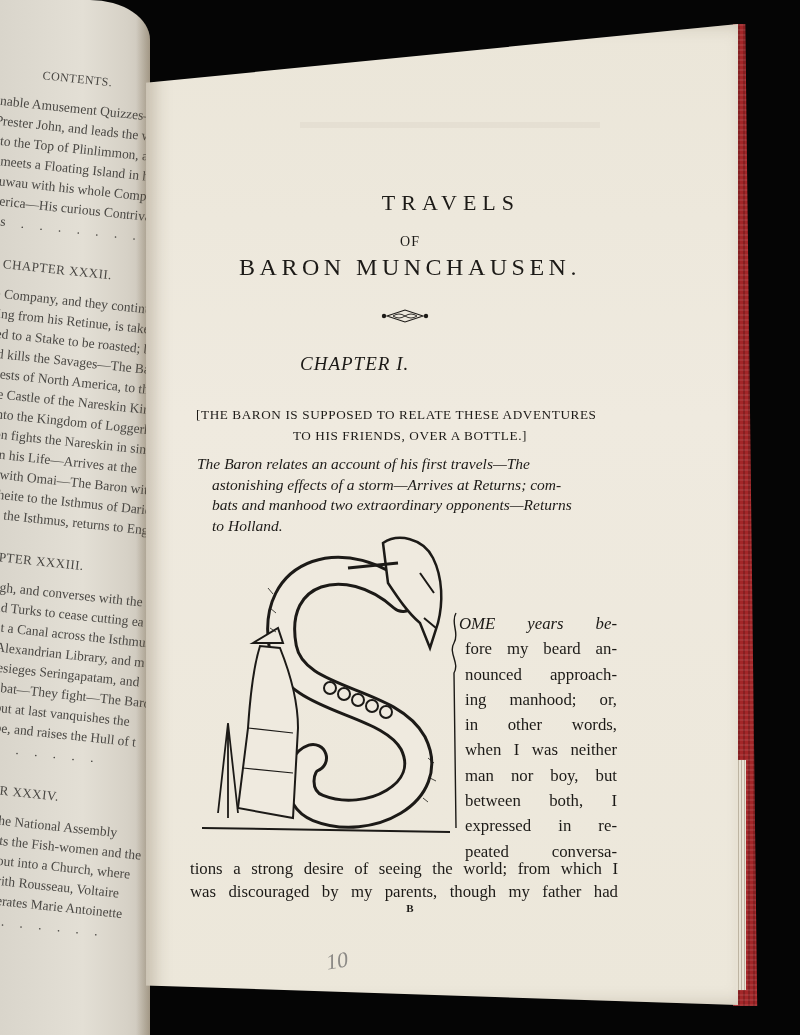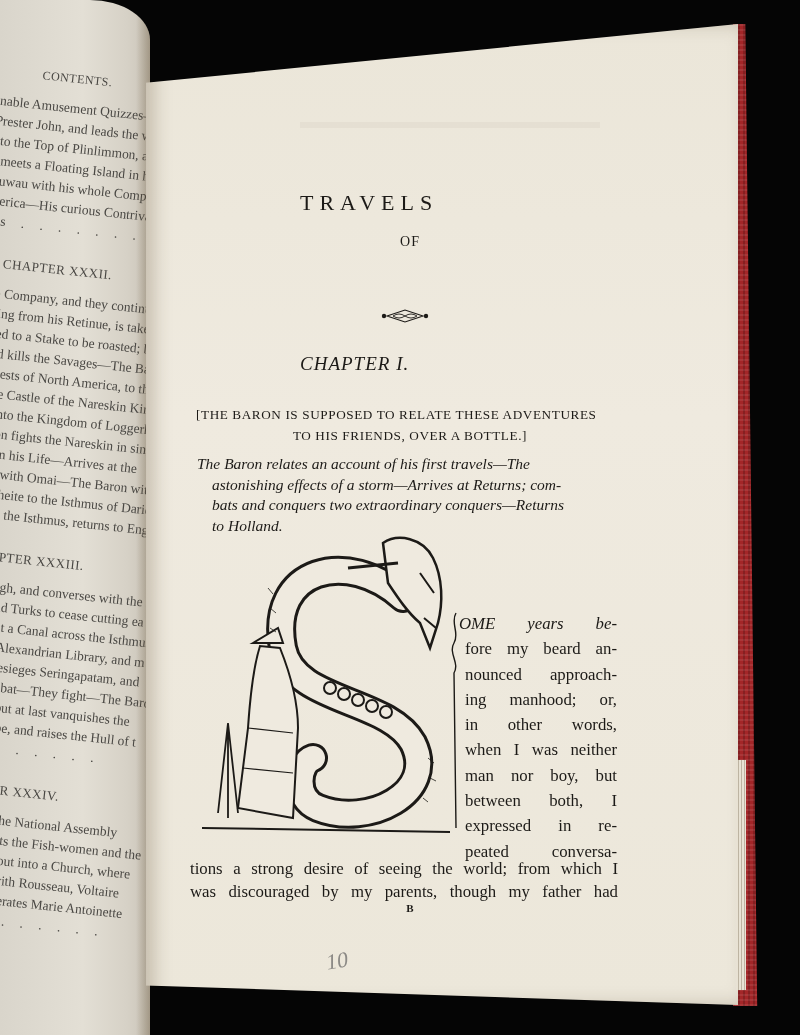--- a/index.html
+++ b/index.html
@@ -51,21 +51,21 @@
   }
   .page-edges {
     position:absolute; left:736px; top:760px; width:10px; height:230px;
     background:repeating-linear-gradient(90deg,#e8e2d4 0 2px,#bdb4a2 2px 3px);
   }
 
   .content {
     position:absolute; left:0; top:0; width:800px; height:1035px; color:#1c1a17;
   }
   .title-travels {
-    position:absolute; left:300px; top:190px; width:220px; text-align:left;
+    position:absolute; left:300px; top:190px; width:220px; text-align:right;
     font-size:22px; letter-spacing:6px;
   }
   .title-of {
     position:absolute; left:300px; top:234px; width:220px; text-align:center;
     font-size:14px; letter-spacing:1px;
   }
   .title-baron {
     position:absolute; left:180px; top:254px; width:460px; text-align:center;
     font-size:24px; letter-spacing:4.5px;
   }
@@ -174,40 +174,41 @@
 
 <div class="binding"></div>
 <div class="right-page"></div>
 <div class="page-edges"></div>
 
 <div class="content">
   <div class="showthrough"></div>
 
   <div class="title-travels">TRAVELS</div>
   <div class="title-of">OF</div>
+  <div class="title-baron">BARON MUNCHAUSEN.</div>
 
   <svg class="ornament" viewBox="0 0 50 16">
     <circle cx="4" cy="8" r="2.2" fill="#1c1a17"></circle>
     <circle cx="46" cy="8" r="2.2" fill="#1c1a17"></circle>
     <path d="M7 8 L25 2 L43 8 L25 14 Z" fill="none" stroke="#1c1a17" stroke-width="1.1"></path>
     <path d="M13 8 Q19 4 25 8 Q31 12 37 8" fill="none" stroke="#1c1a17" stroke-width="0.9"></path>
     <path d="M13 8 Q19 12 25 8 Q31 4 37 8" fill="none" stroke="#1c1a17" stroke-width="0.9"></path>
   </svg>
 
   <div class="chapter-title">CHAPTER I.</div>
 
   <div class="bracket-note">
     <span class="l1">[THE BARON IS SUPPOSED TO RELATE THESE ADVENTURES</span>
     <span class="l2">TO HIS FRIENDS, OVER A BOTTLE.]</span>
   </div>
 
   <div class="summary">
     <span class="row">The Baron relates an account of his first travels—The</span>
     <span class="row indent">astonishing effects of a storm—Arrives at Returns; com-</span>
-    <span class="row indent">bats and conquers two extraordinary conquers—Returns</span>
+    <span class="row indent">bats and manhood two extraordinary opponents—Returns</span>
     <span class="row indent">to Holland.</span>
   </div>
 
   <svg class="initial-illus" viewBox="0 0 262 308">
 
     <line x1="4" y1="300" x2="252" y2="304" stroke="#1c1a17" stroke-width="2"></line>
 
     <path d="M205 70 C150 20 70 40 85 120 C95 175 190 170 215 215 C240 265 170 300 120 280 C95 270 100 235 115 230" fill="none" stroke="#1c1a17" stroke-width="30" stroke-linecap="round"></path>
     <path d="M205 70 C150 20 70 40 85 120 C95 175 190 170 215 215 C240 265 170 300 120 280 C95 270 100 235 115 230" fill="none" stroke="#efeadf" stroke-width="24" stroke-linecap="round"></path>
 

